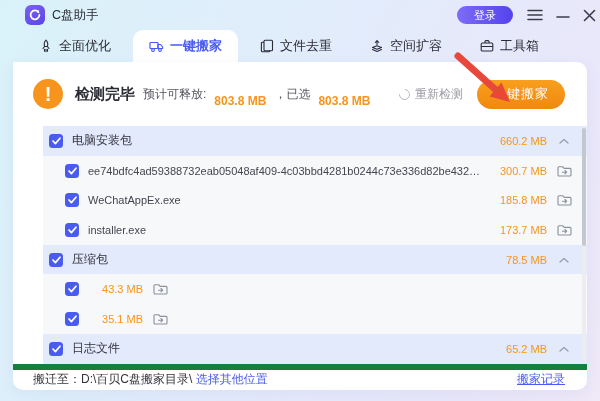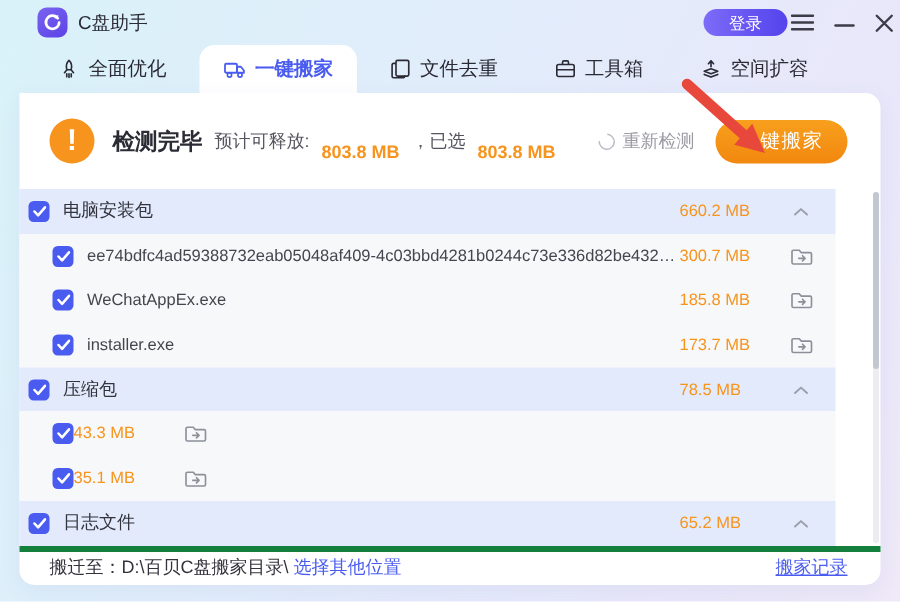--- a/index.html
+++ b/index.html
@@ -5,21 +5,21 @@
   * { margin:0; padding:0; box-sizing:border-box; }
   html,body { width:600px; height:401px; font-family:"Liberation Sans","DejaVu Sans",sans-serif; }
   .window {
     position:relative; width:600px; height:401px; overflow:hidden;
     background:linear-gradient(115deg,#d9f2f9 0%,#e2ecfb 45%,#e9e7fa 80%,#efe9f8 100%);
   }
   
   .titlebar { position:absolute; left:12px; top:0; width:600px; height:30px; display:flex; align-items:center; padding:0 16px 0 13px; }
   .logo { width:20px; height:20px; border-radius:6px; background:linear-gradient(145deg,#7a63f0,#5b43e6); display:flex; align-items:center; justify-content:center; }
   .app-title { margin-left:7px; font-size:12.5px; color:#2b2b36; }
-  .titlebar-right { margin-left:auto; display:flex; align-items:center; gap:2px; }
+  .titlebar-right { margin-left:auto; display:flex; align-items:center; gap:14px; }
   .login-btn { width:56px; height:18px; border-radius:10px; border:none; background:linear-gradient(90deg,#7d6bf8,#5443ec); color:#fff; font-size:11px; display:flex; align-items:center; justify-content:center; cursor:pointer; }
   .winctl { display:flex; align-items:center; gap:13px; color:#3c3c49; }
   .winctl svg { display:block; cursor:pointer; }
   
   .tabbar { position:absolute; left:13px; top:30px; width:574px; height:32px; display:flex; align-items:stretch; padding-left:10px; gap:6px; }
   .tab { display:flex; align-items:center; gap:6px; padding:0 16px; font-size:13px; color:#2b2b36; cursor:pointer;text-align:center; }
   .tab .ticon { display:flex; align-items:center; }
   .tab.active { background:#ffffff; border-radius:10px 10px 0 0; color:#4a5cf0; font-weight:bold; }
   
   .card { position:absolute; left:13px; top:62px; width:574px; height:328px; background:#ffffff; border-radius:0 10px 10px 10px; box-shadow:0 4px 14px rgba(90,110,180,.08); }
@@ -27,33 +27,33 @@
   .card-header { position:absolute; left:0; top:0; width:100%; height:64px; display:flex; align-items:center; padding:0 22px 0 20px; }
   .warn-icon { width:30px; height:30px; border-radius:50%; background:#f7941d; color:#fff; font-size:20px; font-weight:bold; display:flex; align-items:center; justify-content:center; line-height:1; }
   .status-title { margin-left:12px; font-size:15px; font-weight:bold; color:#2b2b35; }
   .status-detail { margin-left:8px; font-size:12px; color:#55555f; }
   .size-orange { color:#f7941d; font-weight:bold;margin-top:14px; }
   .header-right { margin-left:auto; display:flex; align-items:center; gap:14px; }
   .recheck { display:flex; align-items:center; gap:5px; font-size:12px; color:#9b9ba3; cursor:pointer; }
   .recheck-ring { width:11px; height:11px; border:1.5px solid #b8bcc4; border-radius:50%; border-top-color:transparent; transform:rotate(-40deg); }
   .move-btn { min-width:76px; height:29px; padding:0 16px; border:none; border-radius:15px; background:linear-gradient(180deg,#f89f1d,#f2880f); color:#fff; font-size:13px; letter-spacing:1px; cursor:pointer; }
   
-  .list { position:absolute; left:0; top:64px; width:544px; height:238px; }
+  .list { position:absolute; left:30px; top:64px; width:544px; height:238px; }
   .row { display:flex; align-items:center; height:29.7px; padding:0 6px 0 6px; font-size:12px; color:#33333d; }
   .row.cat { background:#e3eafc; }
   .row.file { background:#f7f8fa; padding-left:22px; font-size:11px; color:#45454f; }
   .cbx { width:14px; height:14px; border-radius:3.5px; background:#4a5cf0; display:flex; align-items:center; justify-content:center; flex:none; cursor:pointer; }
   .row .name { margin-left:9px; white-space:nowrap; overflow:hidden; text-overflow:ellipsis; flex:1 1 auto; }
-  .row .size { flex:none; width:64px; text-align:left; font-size:11px; color:#f7941d; }
+  .row .size { flex:none; width:64px; text-align:right; font-size:11px; color:#f7941d; }
   .row .tail { flex:none; width:34px; display:flex; align-items:center; justify-content:center; cursor:pointer; color:#9aa0ab; }
   
   .scrollbar { position:absolute; right:1px; top:66px; width:4px; height:234px; background:#ededf1; border-radius:2px; }
   .scroll-thumb { position:absolute; left:0; top:0; width:4px; height:118px; background:#c3c7cf; border-radius:2px; }
   
-  .card-footer { position:absolute; left:0; bottom:0; width:100%; height:26px; display:flex; align-items:center; padding:0 22px 2px 20px; border-top:4px solid #15803d; font-size:12px; color:#33333d; }
+  .card-footer { position:absolute; left:0; bottom:0; width:100%; height:26px; display:flex; align-items:center; padding:0 22px 2px 20px; border-top:6px solid #15803d; font-size:12px; color:#33333d; }
   .link { color:#4a5cf0; cursor:pointer; text-decoration:none; }
   .footer-right { margin-left:auto; }
   .footer-right .link { text-decoration:underline; }
   
   .tutorial-arrow { position:absolute; left:438px; top:48px; width:84px; height:62px; pointer-events:none; }
 </style>
 </head>
 <body>
 
 <div class="window">
@@ -108,35 +108,35 @@
         <svg width="14" height="14" viewBox="0 0 14 14" fill="none">
             <rect x="4" y="1.2" width="8.5" height="10.5" rx="1" stroke="#2b2b36" stroke-width="1.1"></rect>
             <path d="M4 3.2H2.4a1 1 0 0 0-1 1v7.6a1 1 0 0 0 1 1h6.4a1 1 0 0 0 1-1v-0.4" stroke="#2b2b36" stroke-width="1.1"></path>
           </svg>
       </span>
       <span>文件去重</span>
     </div>
     <div class="tab">
       <span class="ticon">
         <svg width="14" height="14" viewBox="0 0 14 14" fill="none">
-            <rect x="1.2" y="4" width="11.6" height="8" rx="1.2" stroke="#2b2b36" stroke-width="1.1"></rect>
-            <path d="M5 4V2.6a1 1 0 0 1 1-1h2a1 1 0 0 1 1 1V4M1.2 7.5h11.6" stroke="#2b2b36" stroke-width="1.1"></path>
-          </svg>
-      </span>
-      <span>工具箱</span>
-    </div>
-    <div class="tab">
-      <span class="ticon">
-        <svg width="14" height="14" viewBox="0 0 14 14" fill="none">
             <path d="M7 1.5v4M5.3 3.5 7 1.5l1.7 2" stroke="#2b2b36" stroke-width="1.1" stroke-linecap="round" stroke-linejoin="round"></path>
             <path d="M2.5 8.5 7 6.8l4.5 1.7L7 10.2Z" stroke="#2b2b36" stroke-width="1.1" stroke-linejoin="round"></path>
             <path d="M2.5 10.6 7 12.4l4.5-1.8" stroke="#2b2b36" stroke-width="1.1" stroke-linecap="round" stroke-linejoin="round"></path>
           </svg>
       </span>
       <span>空间扩容</span>
+    </div>
+    <div class="tab">
+      <span class="ticon">
+        <svg width="14" height="14" viewBox="0 0 14 14" fill="none">
+            <rect x="1.2" y="4" width="11.6" height="8" rx="1.2" stroke="#2b2b36" stroke-width="1.1"></rect>
+            <path d="M5 4V2.6a1 1 0 0 1 1-1h2a1 1 0 0 1 1 1V4M1.2 7.5h11.6" stroke="#2b2b36" stroke-width="1.1"></path>
+          </svg>
+      </span>
+      <span>工具箱</span>
     </div>
   </div>
 
   <div class="card">
 
     <div class="card-header">
       <div class="warn-icon">!</div>
       <span class="status-title">检测完毕</span>
       <span class="status-detail">预计可释放:</span>
       <span class="status-detail size-orange">803.8 MB</span>

